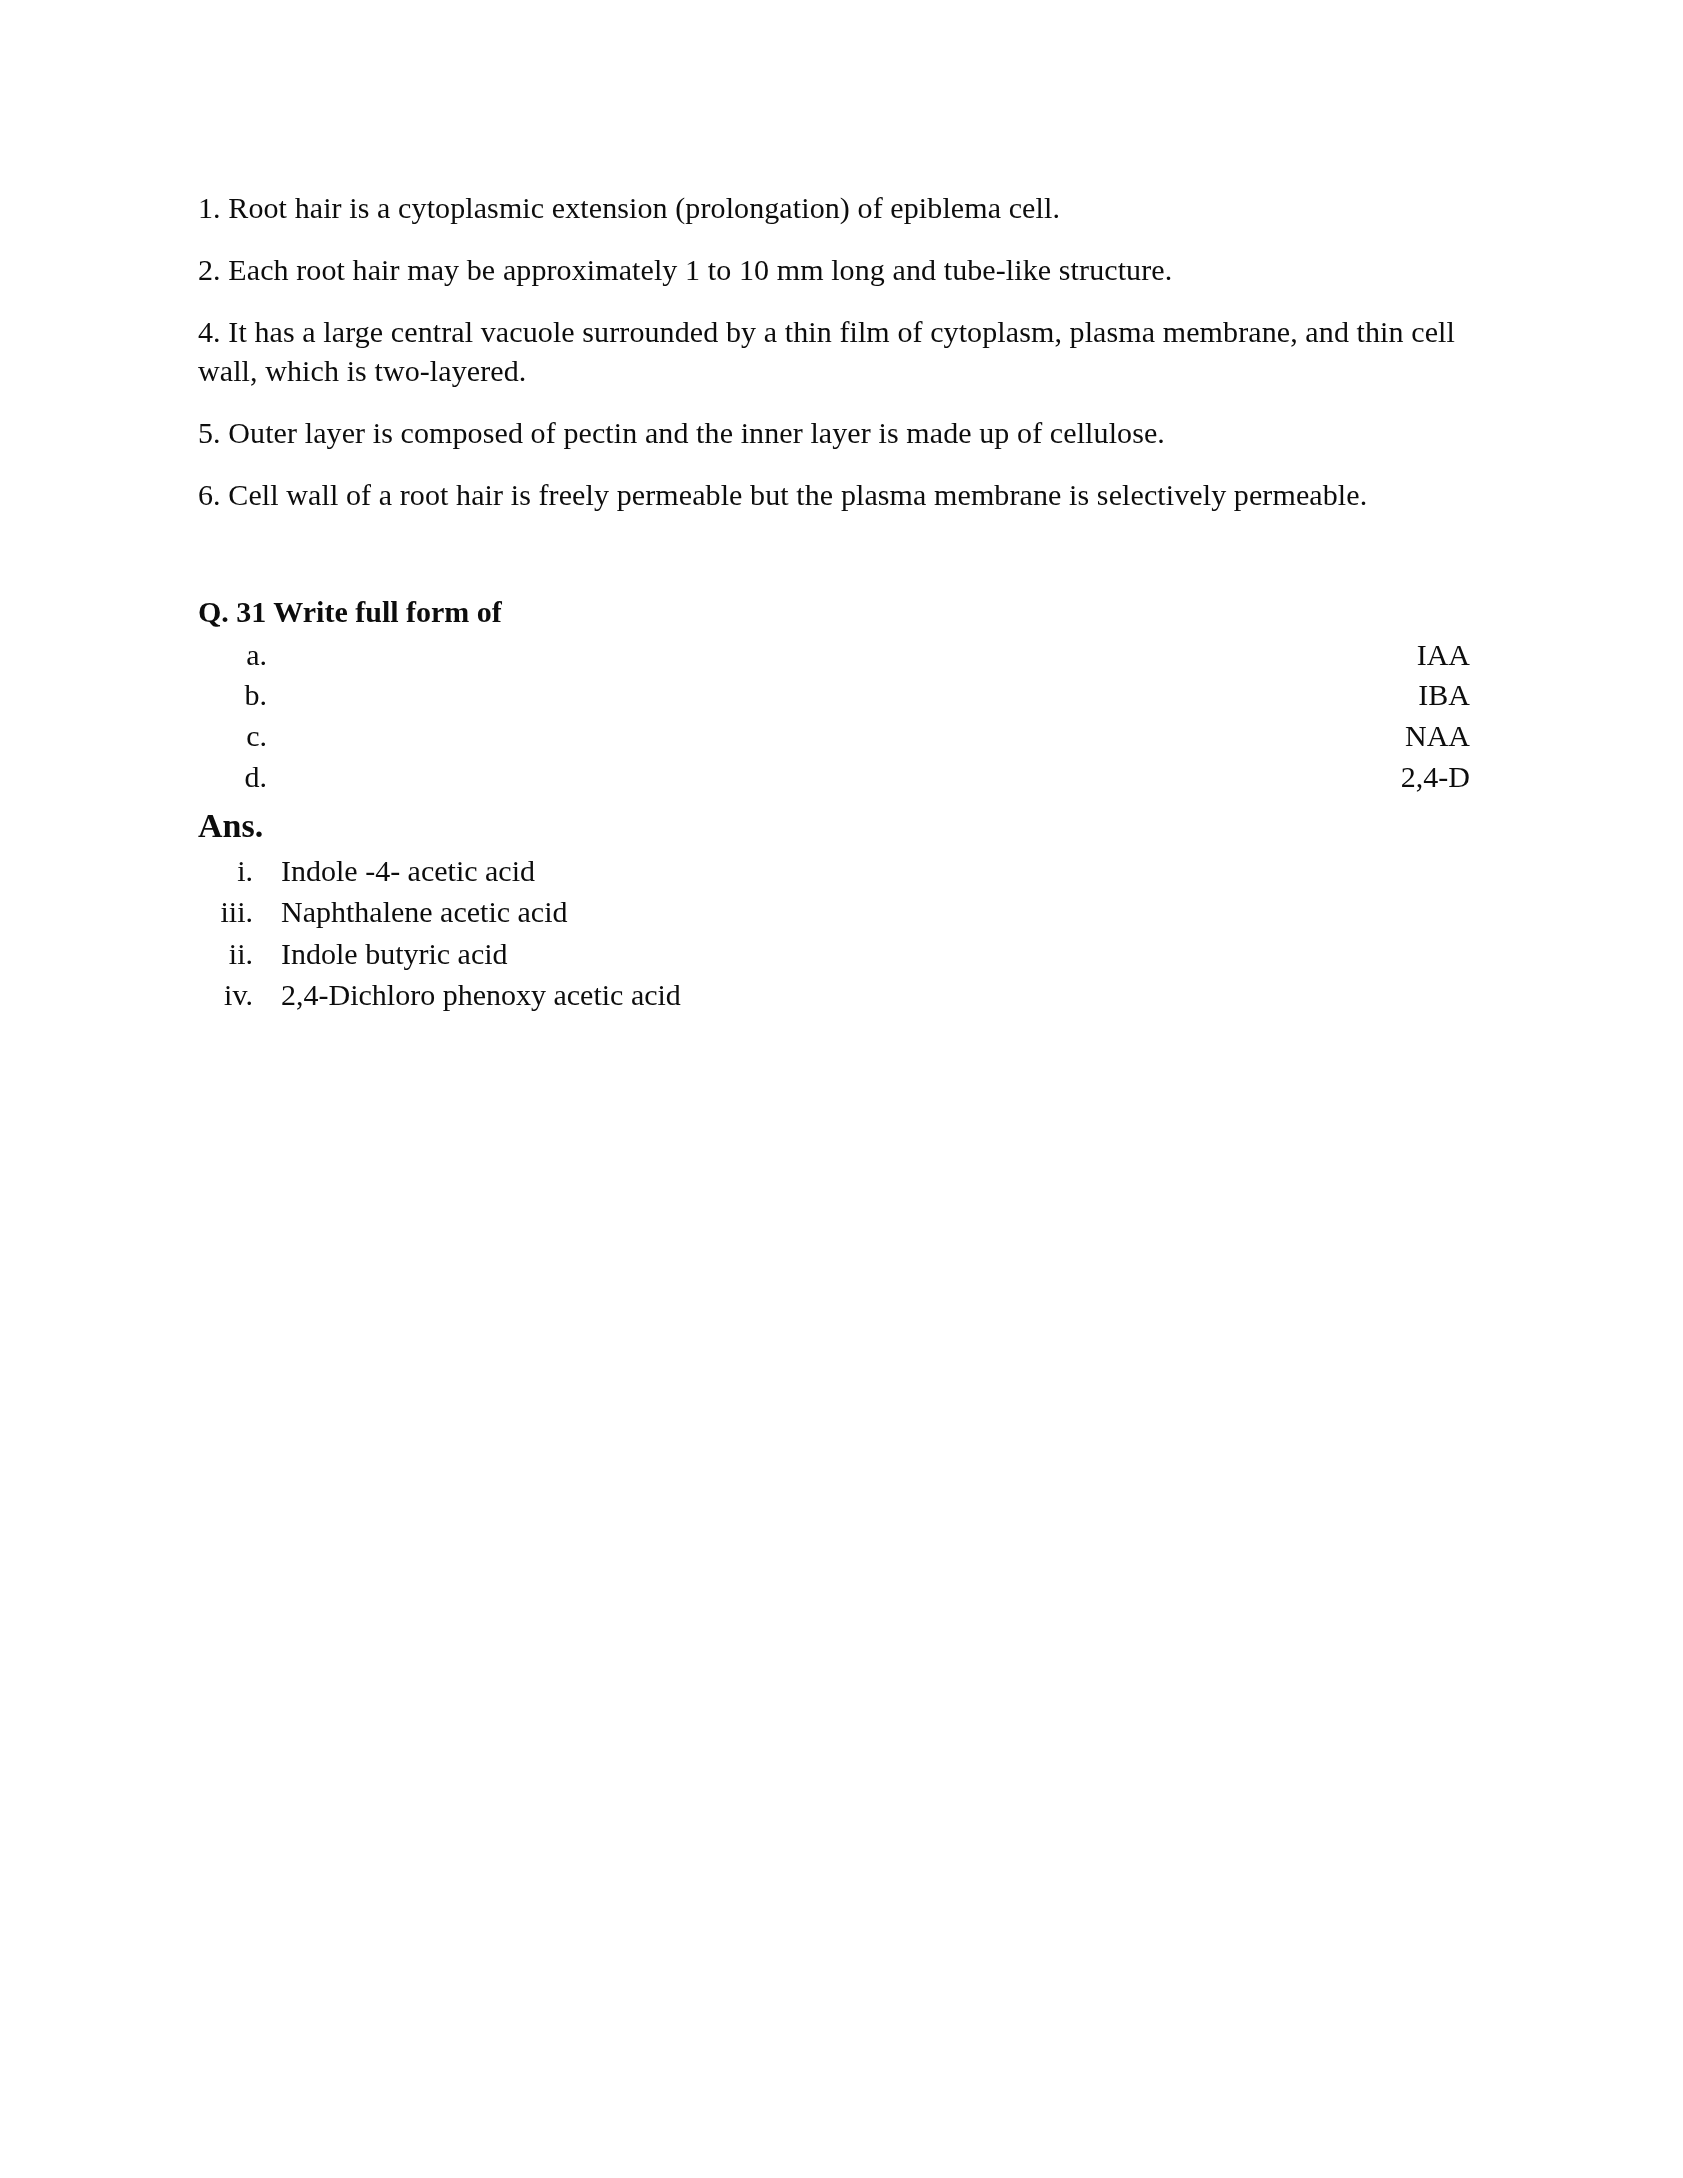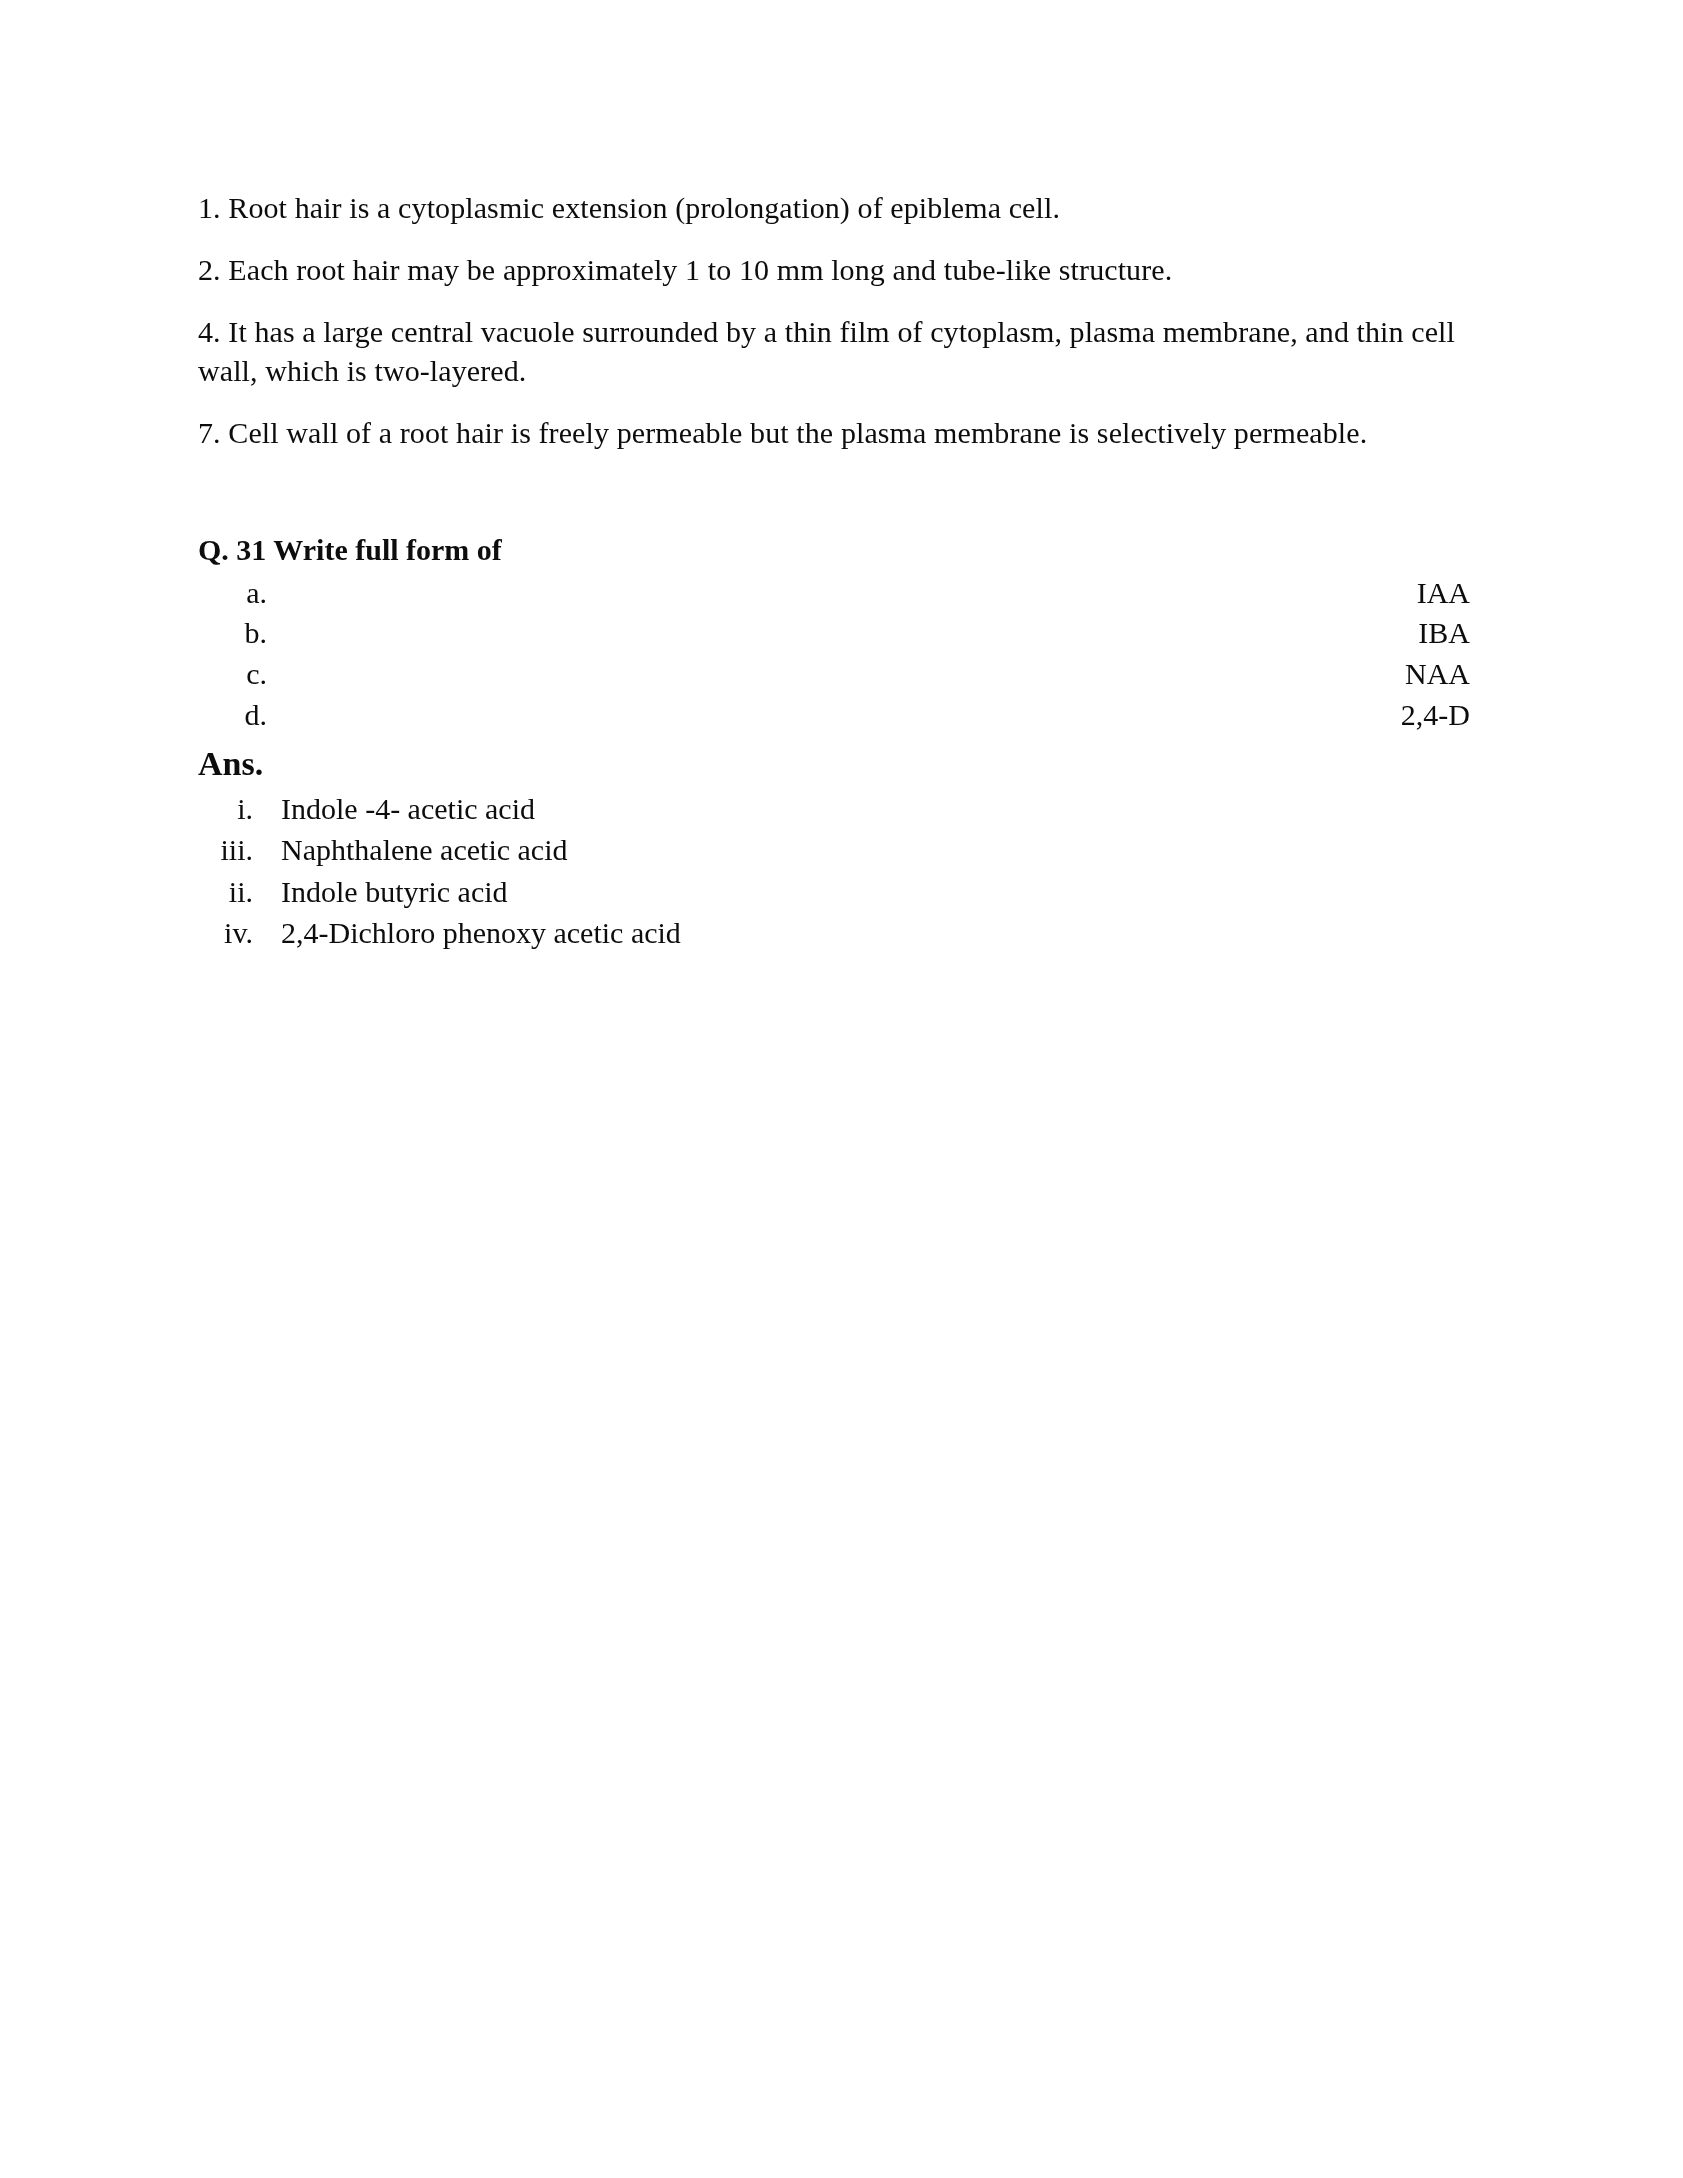--- a/index.html
+++ b/index.html
@@ -99,21 +99,22 @@
 </style>
 </head>
 <body>
 
 <div class="page">
 
   <div class="para-list">
     <p class="para">1. Root hair is a cytoplasmic extension (prolongation) of epiblema cell.</p>
     <p class="para">2. Each root hair may be approximately 1 to 10 mm long and tube-like structure.</p>
     <p class="para">4. It has a large central vacuole surrounded by a thin film of cytoplasm, plasma membrane, and thin cell wall, which is two-layered.</p>
-    <p class="para">7. Cell wall of a root hair is freely permeable but the plasma membrane is selectively permeable.</p>
+    <p class="para">5. Outer layer is composed of pectin and the inner layer is made up of cellulose.</p>
+    <p class="para">6. Cell wall of a root hair is freely permeable but the plasma membrane is selectively permeable.</p>
   </div>
 
   <div class="q-block">
 
     <p class="q-heading">Q. 31 Write full form of</p>
 
     <ul class="alpha-list">
       <li>
         <span class="marker">a.</span>
         <span class="item-text">IAA</span>

